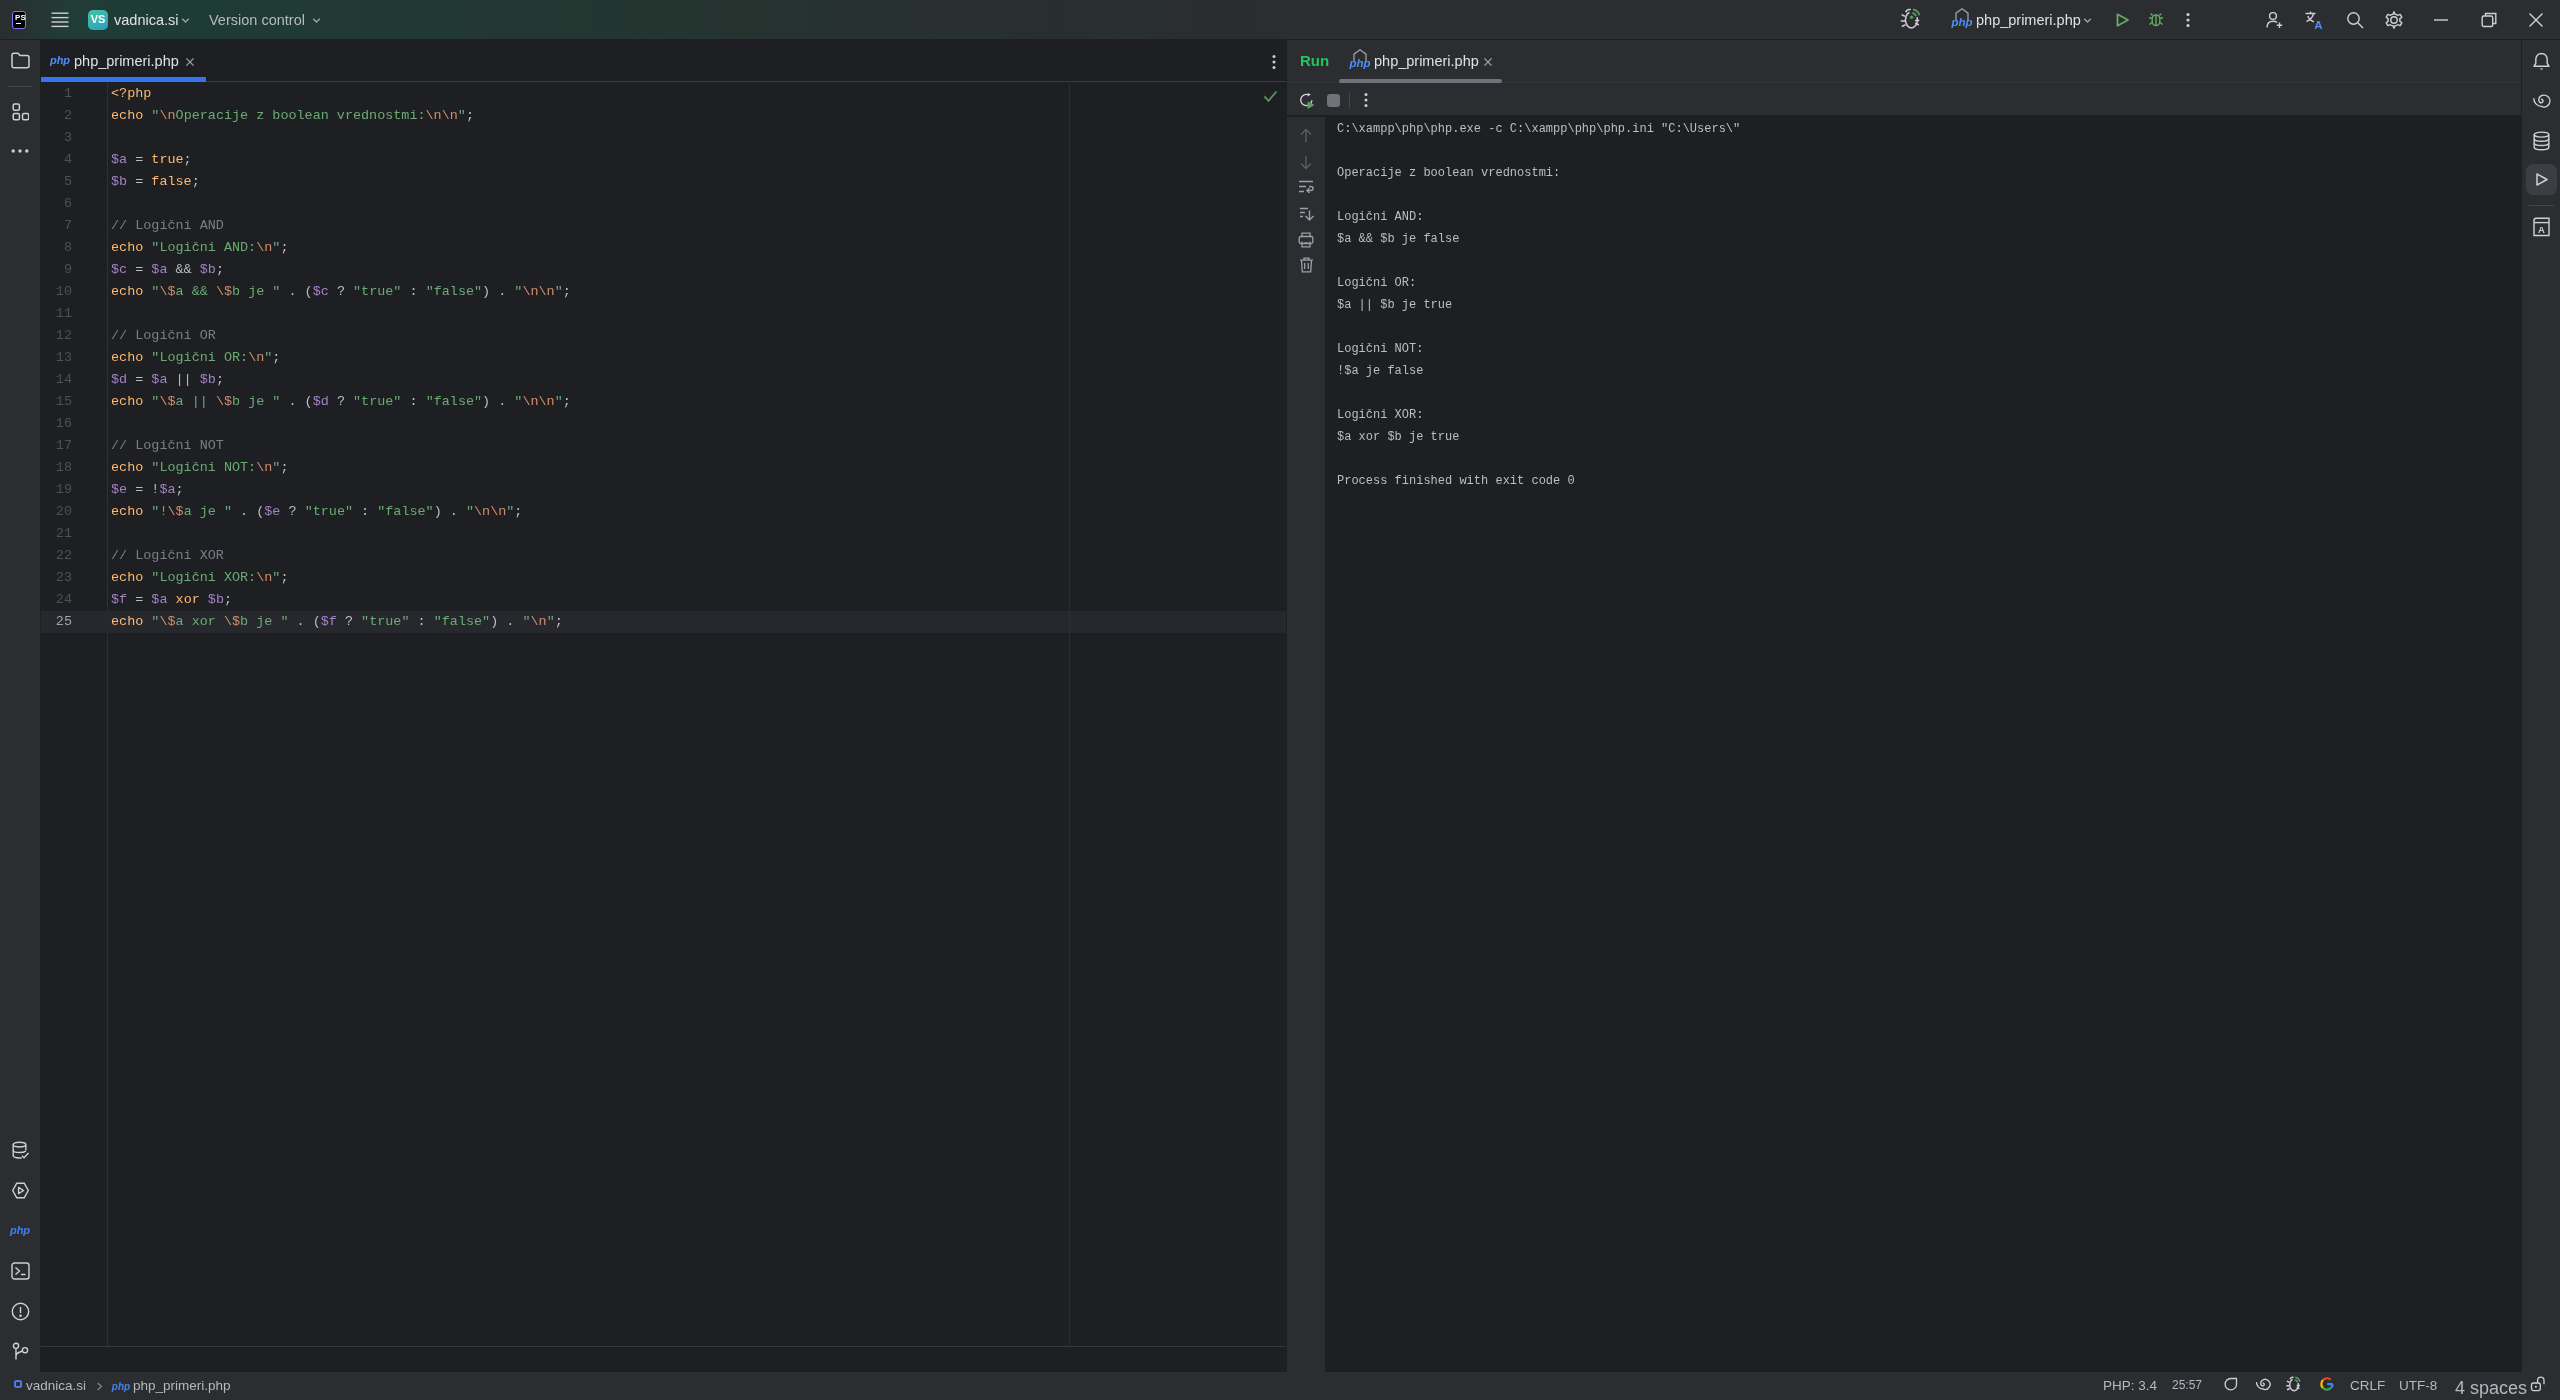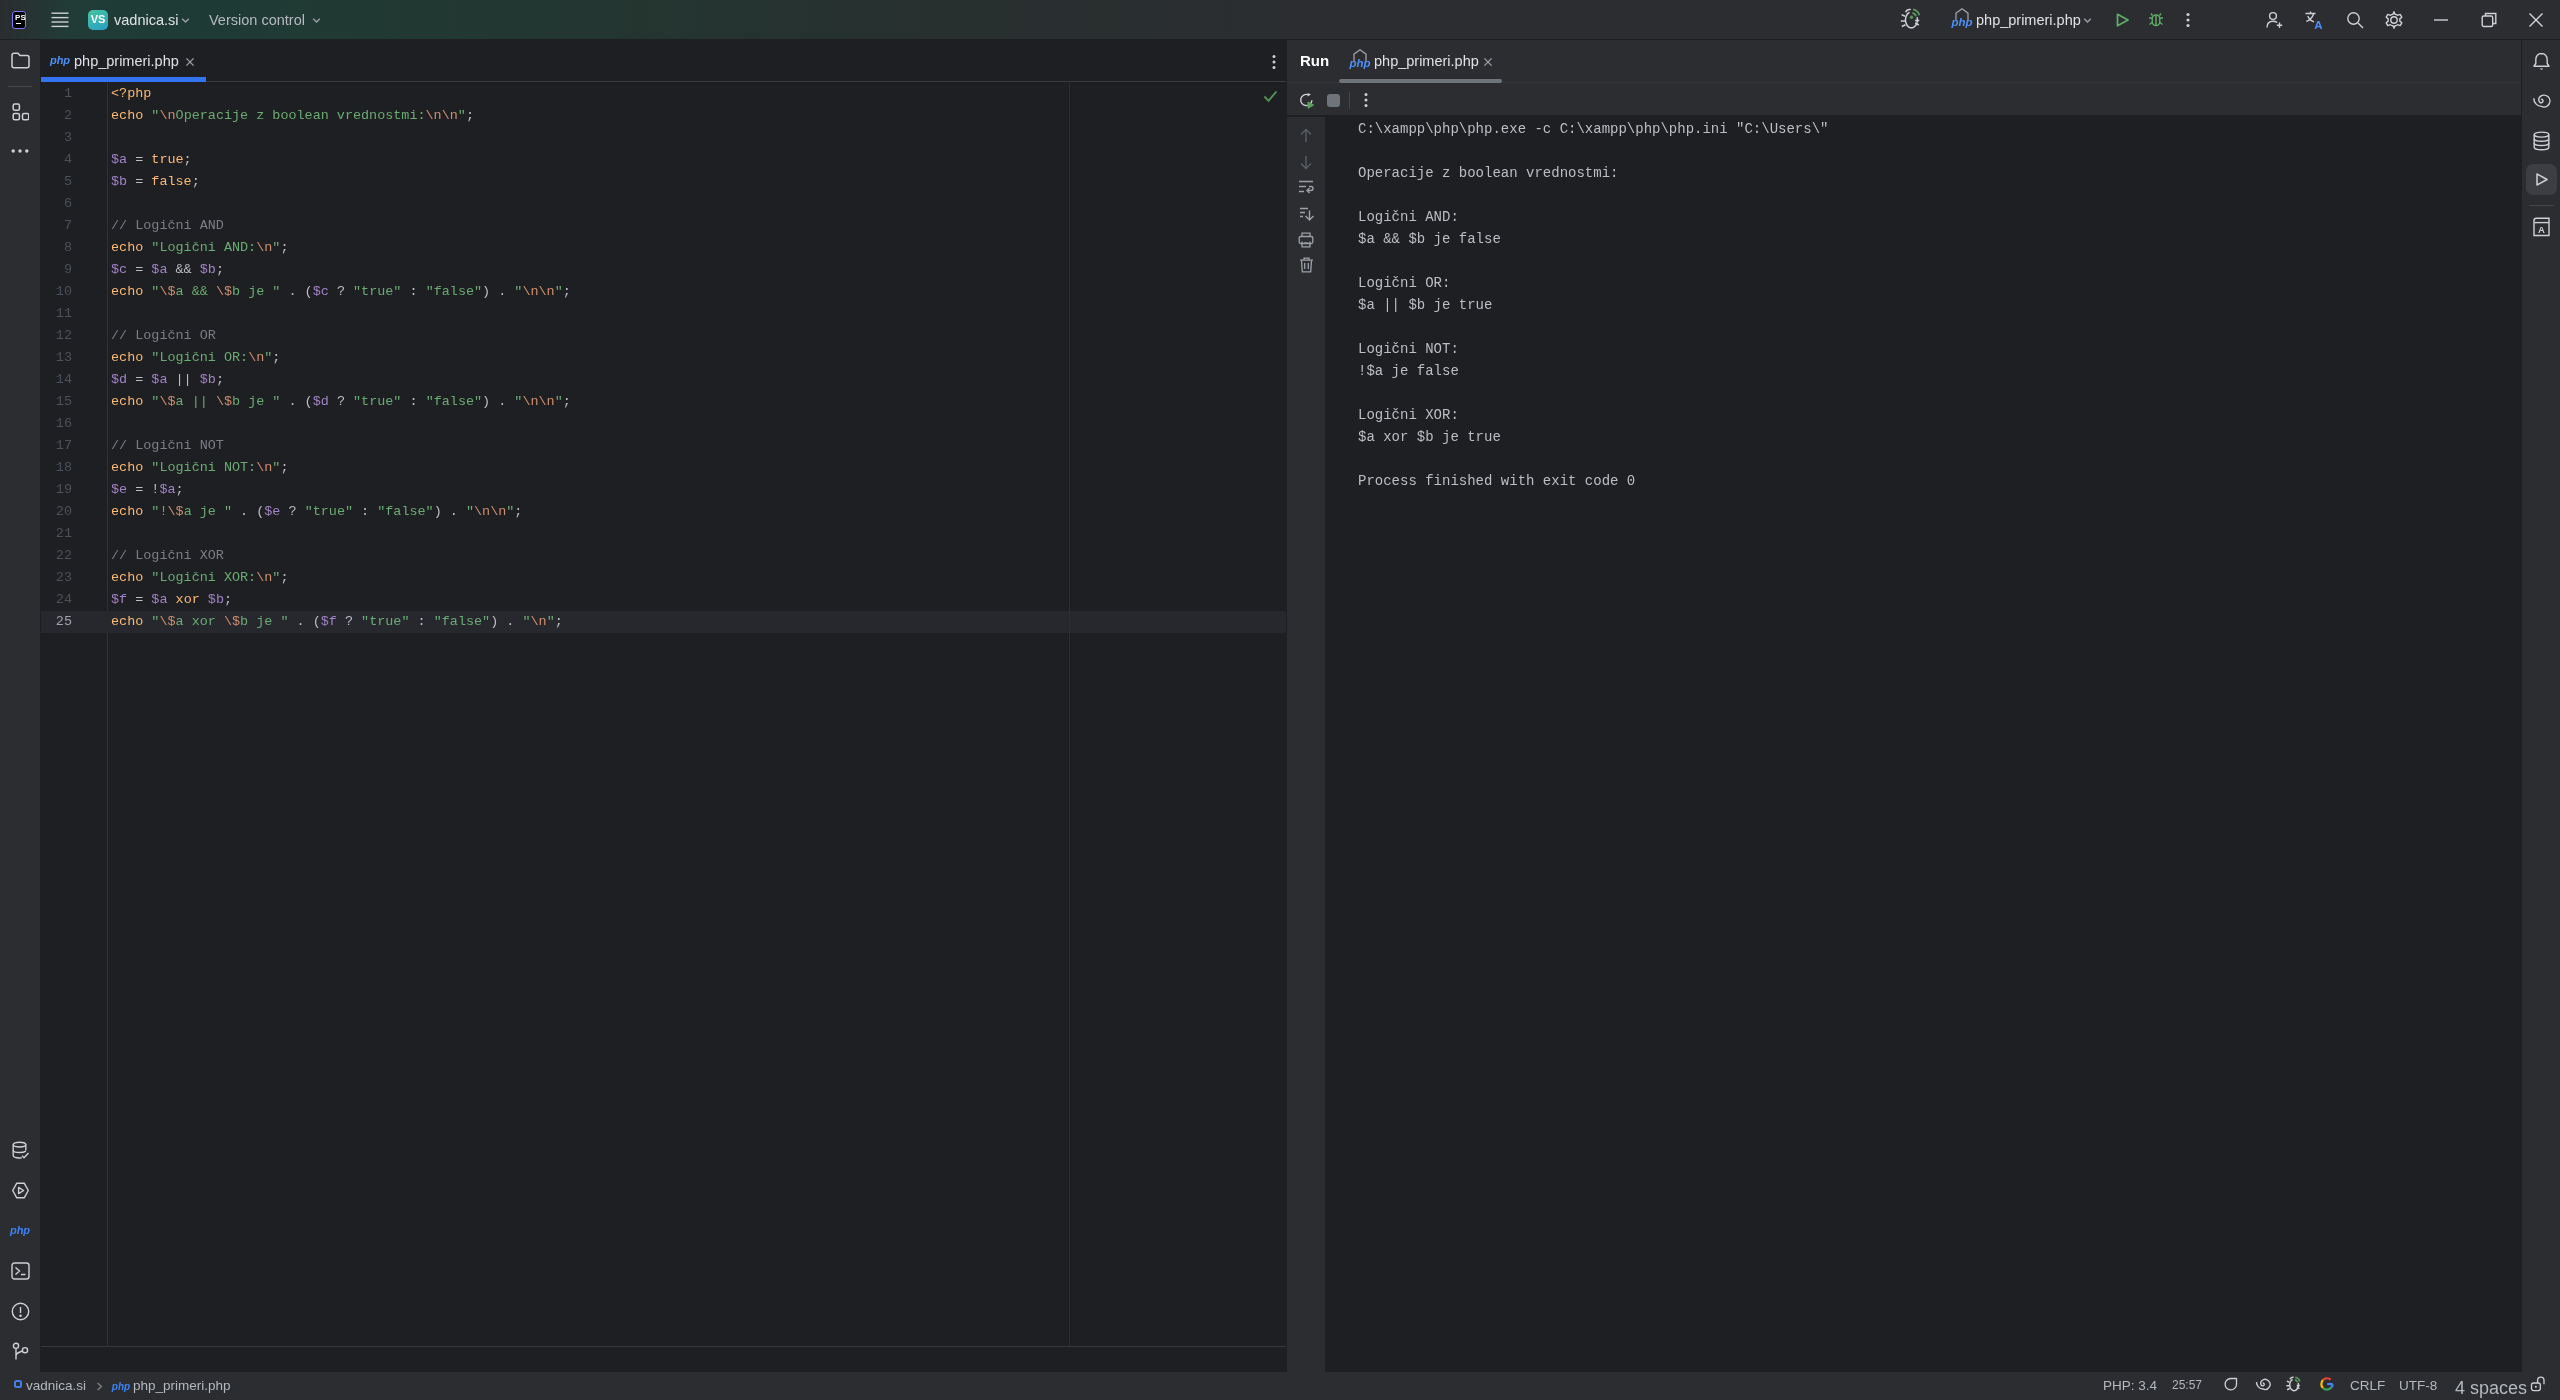--- a/index.html
+++ b/index.html
@@ -24,21 +24,21 @@
 
   
   #tabbar { position:absolute; top:40px; left:41px; width:1245px; height:42px; background:#1e1f22; border-bottom:1px solid #393b40; }
   #editor { position:absolute; top:83px; left:41px; width:1245px; height:1289px; background:#1e1f22; }
   #gutterline { position:absolute; top:83px; left:107px; width:1px; height:1263px; background:#2e3034; }
   #marginline { position:absolute; top:83px; left:1069px; width:1px; height:1263px; background:#2c2e32; }
   #caretrow { position:absolute; top:611px; left:41px; width:1245px; height:22px; background:#26282e; }
   #editorbottom { position:absolute; top:1346px; left:41px; width:1245px; height:1px; background:#35373c; }
 
   pre.code { font-family:"Liberation Mono", monospace; font-size:13.45px; line-height:22px; color:#bcbec4; }
-  #consoletext { font-size:14px;margin-left:21px; }
+  #consoletext { font-size:12px; }
   #lnums { position:absolute; top:83px; left:0px; width:72px; text-align:right; color:#4b5059; }
   #codetext { position:absolute; top:83px; left:111px; }
   .k { color:#fdba74; }
   .s { color:#6aab73; }
   .e { color:#cf8e6d; }
   .v { color:#a383c8; }
   .c { color:#7a7e85; }
   .hl { color:#a1a3ab; }
 
   
@@ -395,21 +395,21 @@
 <span class="c">// Logični NOT</span>
 <span class="k">echo</span> <span class="s">"Logični NOT:</span><span class="e">\n</span><span class="s">"</span>;
 <span class="v">$e</span> = !<span class="v">$a</span>;
 <span class="k">echo</span> <span class="s">"!</span><span class="e">\$</span><span class="s">a je "</span> . (<span class="v">$e</span> ? <span class="s">"true"</span> : <span class="s">"false"</span>) . <span class="s">"</span><span class="e">\n\n</span><span class="s">"</span>;
 
 <span class="c">// Logični XOR</span>
 <span class="k">echo</span> <span class="s">"Logični XOR:</span><span class="e">\n</span><span class="s">"</span>;
 <span class="v">$f</span> = <span class="v">$a</span> <span class="k">xor</span> <span class="v">$b</span>;
 <span class="k">echo</span> <span class="s">"</span><span class="e">\$</span><span class="s">a xor </span><span class="e">\$</span><span class="s">b je "</span> . (<span class="v">$f</span> ? <span class="s">"true"</span> : <span class="s">"false"</span>) . <span class="s">"</span><span class="e">\n</span><span class="s">"</span>;</pre>
   <div id="runheader">
-    <div class="abs" style="left:13px;top:12px;font-size:15px;font-weight:bold;color:#ffffff;">Run</div>
+    <div class="abs" style="left:13px;top:12px;font-size:15px;font-weight:bold;color:#22c55e;">Run</div>
     <svg class="abs" style="left:62px;top:9px;" width="22" height="13" viewBox="0 0 22 13">
         <path d="M5 12.5 L5 5.2 L11 0.8 L17 5.2 L17 12.5" fill="none" stroke="#9da0a8" stroke-width="1.3"></path>
       </svg>
     <div class="abs" style="left:62px;top:17px;width:22px;text-align:center;font-size:11.5px;font-weight:bold;font-style:italic;color:#4e8ff7;">php</div>
     <div class="abs" style="left:87px;top:13px;font-size:14.5px;color:#dfe1e5;">php_primeri.php</div>
     <svg class="abs" style="left:196px;top:17px;" width="10" height="10" viewBox="0 0 10 10">
         <g stroke="#9da0a8" stroke-width="1.3">
           <line x1="1.4" y1="1.4" x2="8.6" y2="8.6"></line>
           <line x1="8.6" y1="1.4" x2="1.4" y2="8.6"></line>
         </g>

